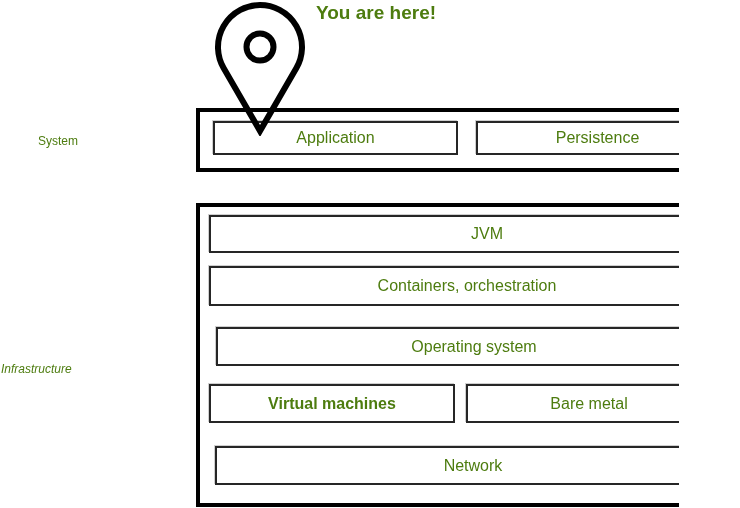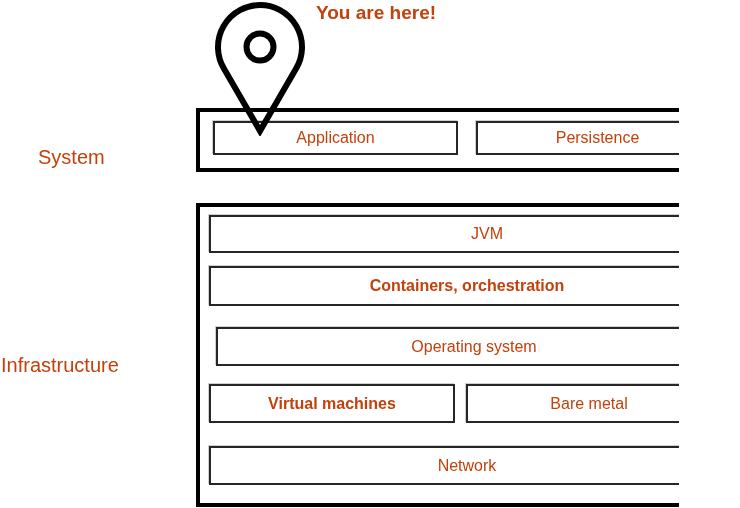--- a/index.html
+++ b/index.html
@@ -8,21 +8,21 @@
     background: #ffffff;
   }
   * { box-sizing: border-box; }
 
   .canvas {
     position: relative;
     width: 679px;
     height: 508px;
     background: #ffffff;
     font-family: "Liberation Sans", sans-serif;
-    color: #c2410c;
+    color: #4d7c0f;
     overflow: hidden;
   }
 
   
   .you-are-here {
     position: absolute;
     left: 316px;
     top: 2px;
     font-size: 19px;
     font-weight: bold;
@@ -35,27 +35,26 @@
     left: 204px;
     top: 0px;
     width: 112px;
     height: 136px;
     z-index: 5;
   }
 
   
   .side-label {
     position: absolute;
-    font-size: 20px;
+    font-size: 12px;
     line-height: 20px;
     white-space: nowrap;
-    margin-top: 16px;
   }
   .side-label.system { left: 38px; top: 131px; }
-  .side-label.infrastructure { left: 1px; top: 339px; }
+  .side-label.infrastructure { left: 1px; top: 359px; font-style: italic; }
 
   
   .group-box {
     position: absolute;
     border: 4px solid #000000;
     background: #ffffff;
   }
   .group-box.system { left: 196px; top: 108px; width: 542px; height: 64px; }
   .group-box.infrastructure { left: 196px; top: 203px; width: 542px; height: 304px; }
 
@@ -67,25 +66,25 @@
     display: flex;
     align-items: center;
     justify-content: center;
     font-size: 16px;
     white-space: nowrap;
     box-shadow: -1px -1px 0 #cfcfcf;
   }
   .box.application       { left: 213px; top: 121px; width: 245px; height: 34px; }
   .box.persistence       { left: 476px; top: 121px; width: 243px; height: 34px; }
   .box.jvm               { left: 209px; top: 215px; width: 516px; height: 38px; padding-left: 40px; }
-  .box.containers        { left: 209px; top: 266px; width: 516px; height: 40px; font-weight: bold; }
+  .box.containers        { left: 209px; top: 266px; width: 516px; height: 40px; }
   .box.operating-system  { left: 216px; top: 327px; width: 516px; height: 39px; }
   .box.virtual-machines  { left: 209px; top: 384px; width: 246px; height: 39px; font-weight: bold; }
   .box.bare-metal        { left: 466px; top: 384px; width: 246px; height: 39px; }
-  .box.network           { left: 209px; top: 446px; width: 516px; height: 39px; }
+  .box.network           { left: 215px; top: 446px; width: 516px; height: 39px; }
 </style>
 </head>
 <body>
 
 <div class="canvas">
 
   <div class="you-are-here">You are here!</div>
 
   <svg class="pin-svg" viewBox="0 0 112 136" fill="none" xmlns="http://www.w3.org/2000/svg">
     <path d="M56,131 L19.6,68 A42,42 0 1 1 92.4,68 Z" stroke="#000000" stroke-width="6" stroke-linejoin="miter" fill="none"></path>

